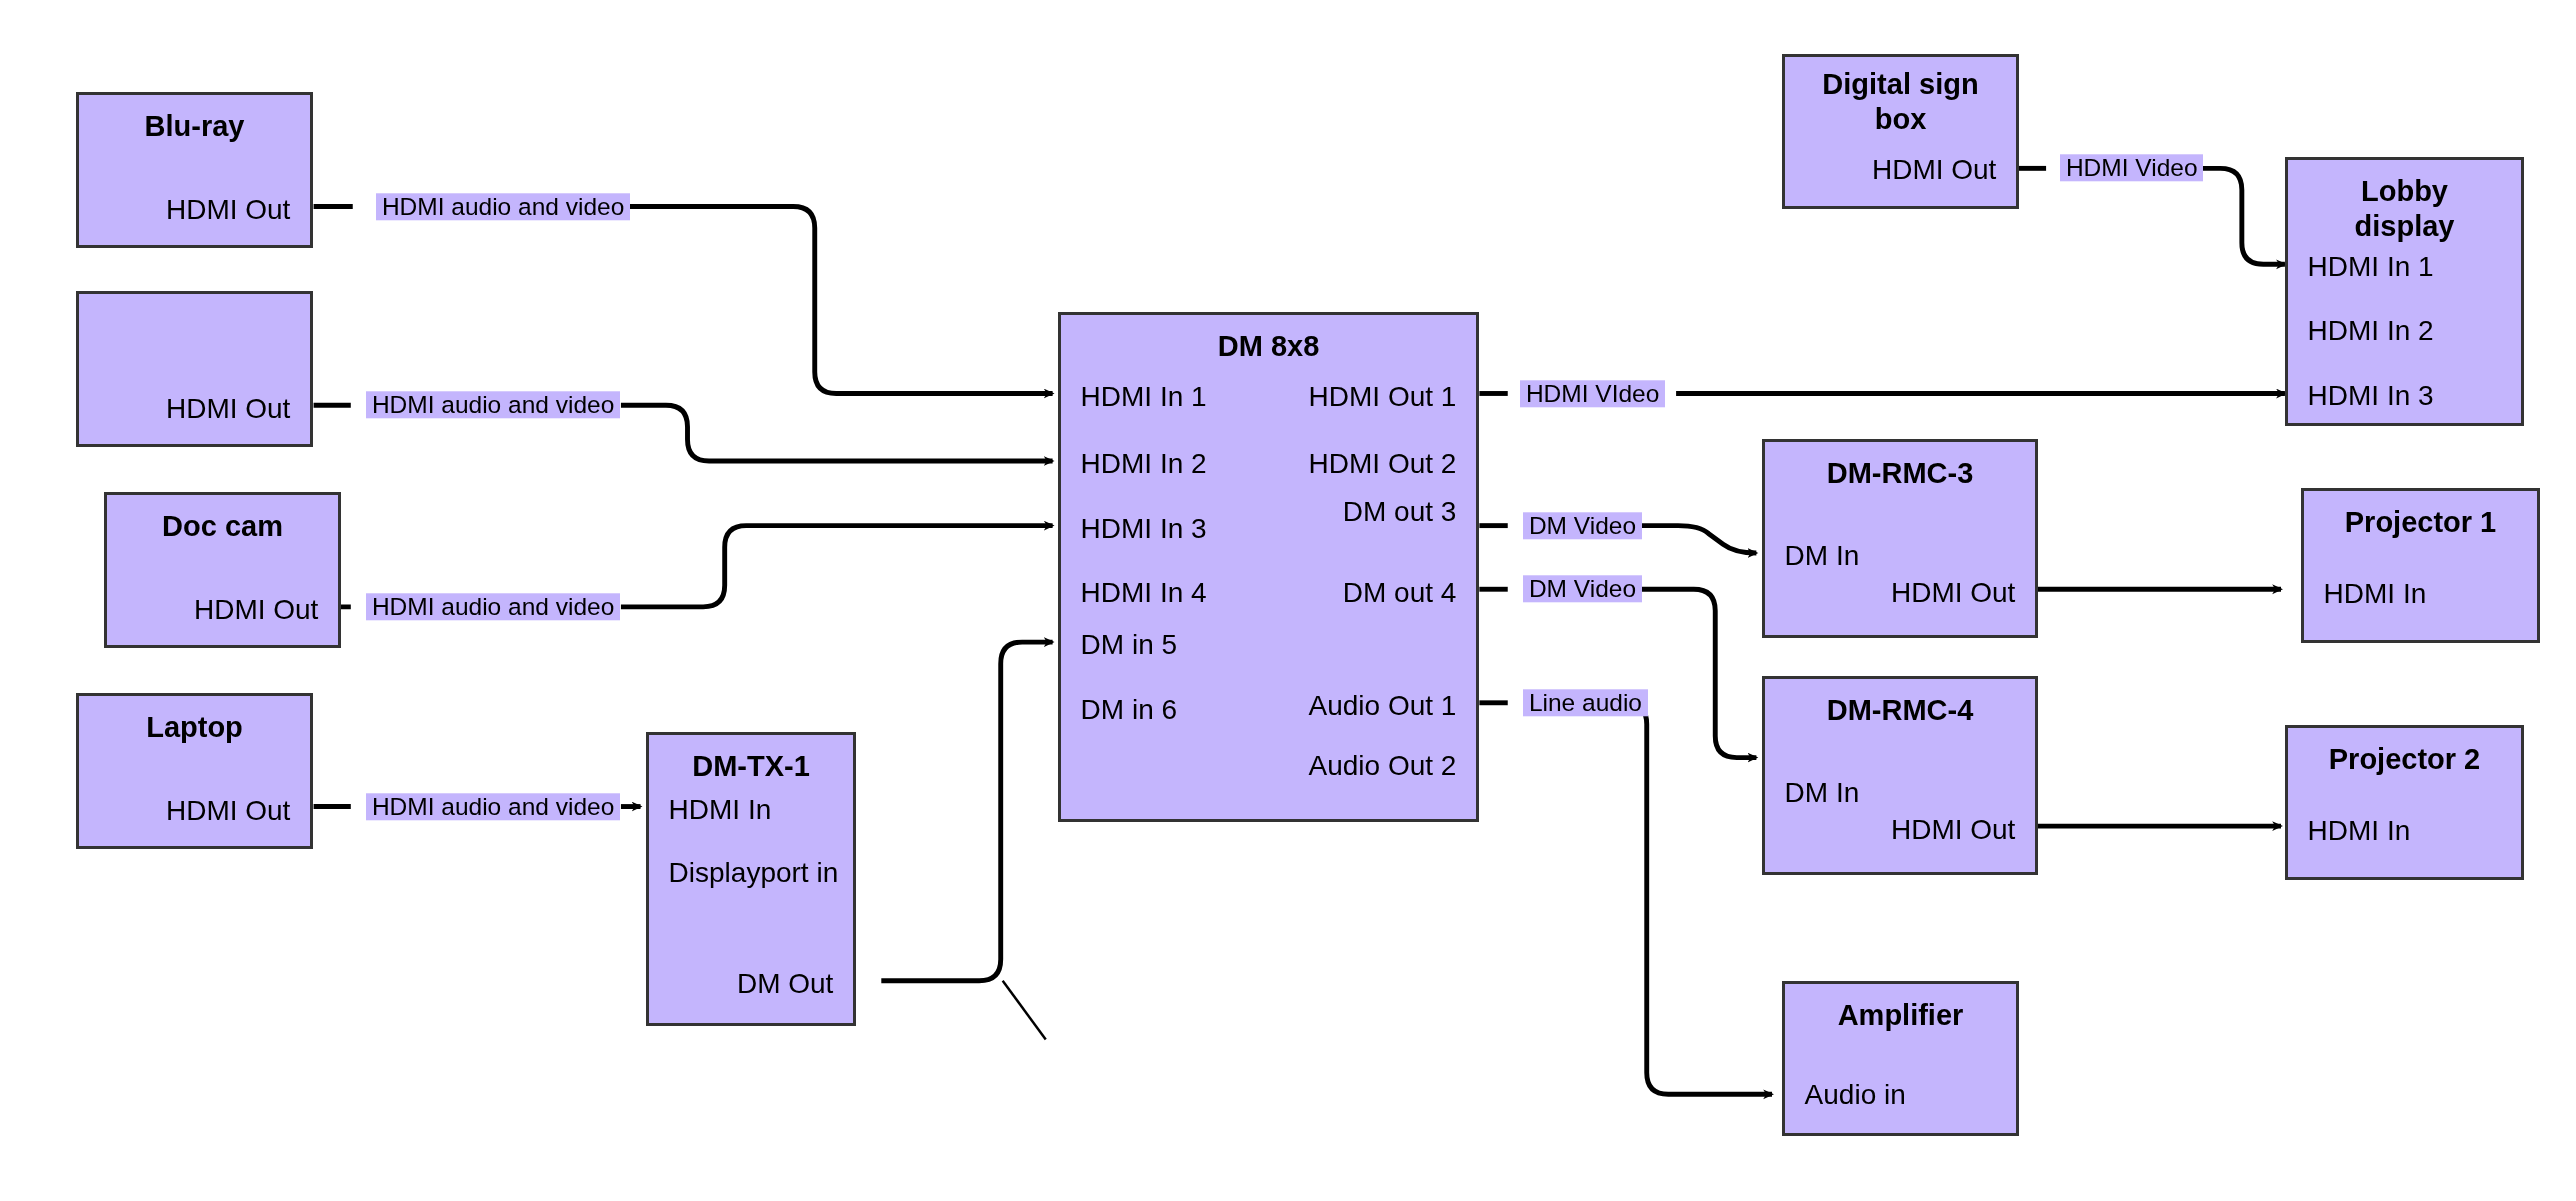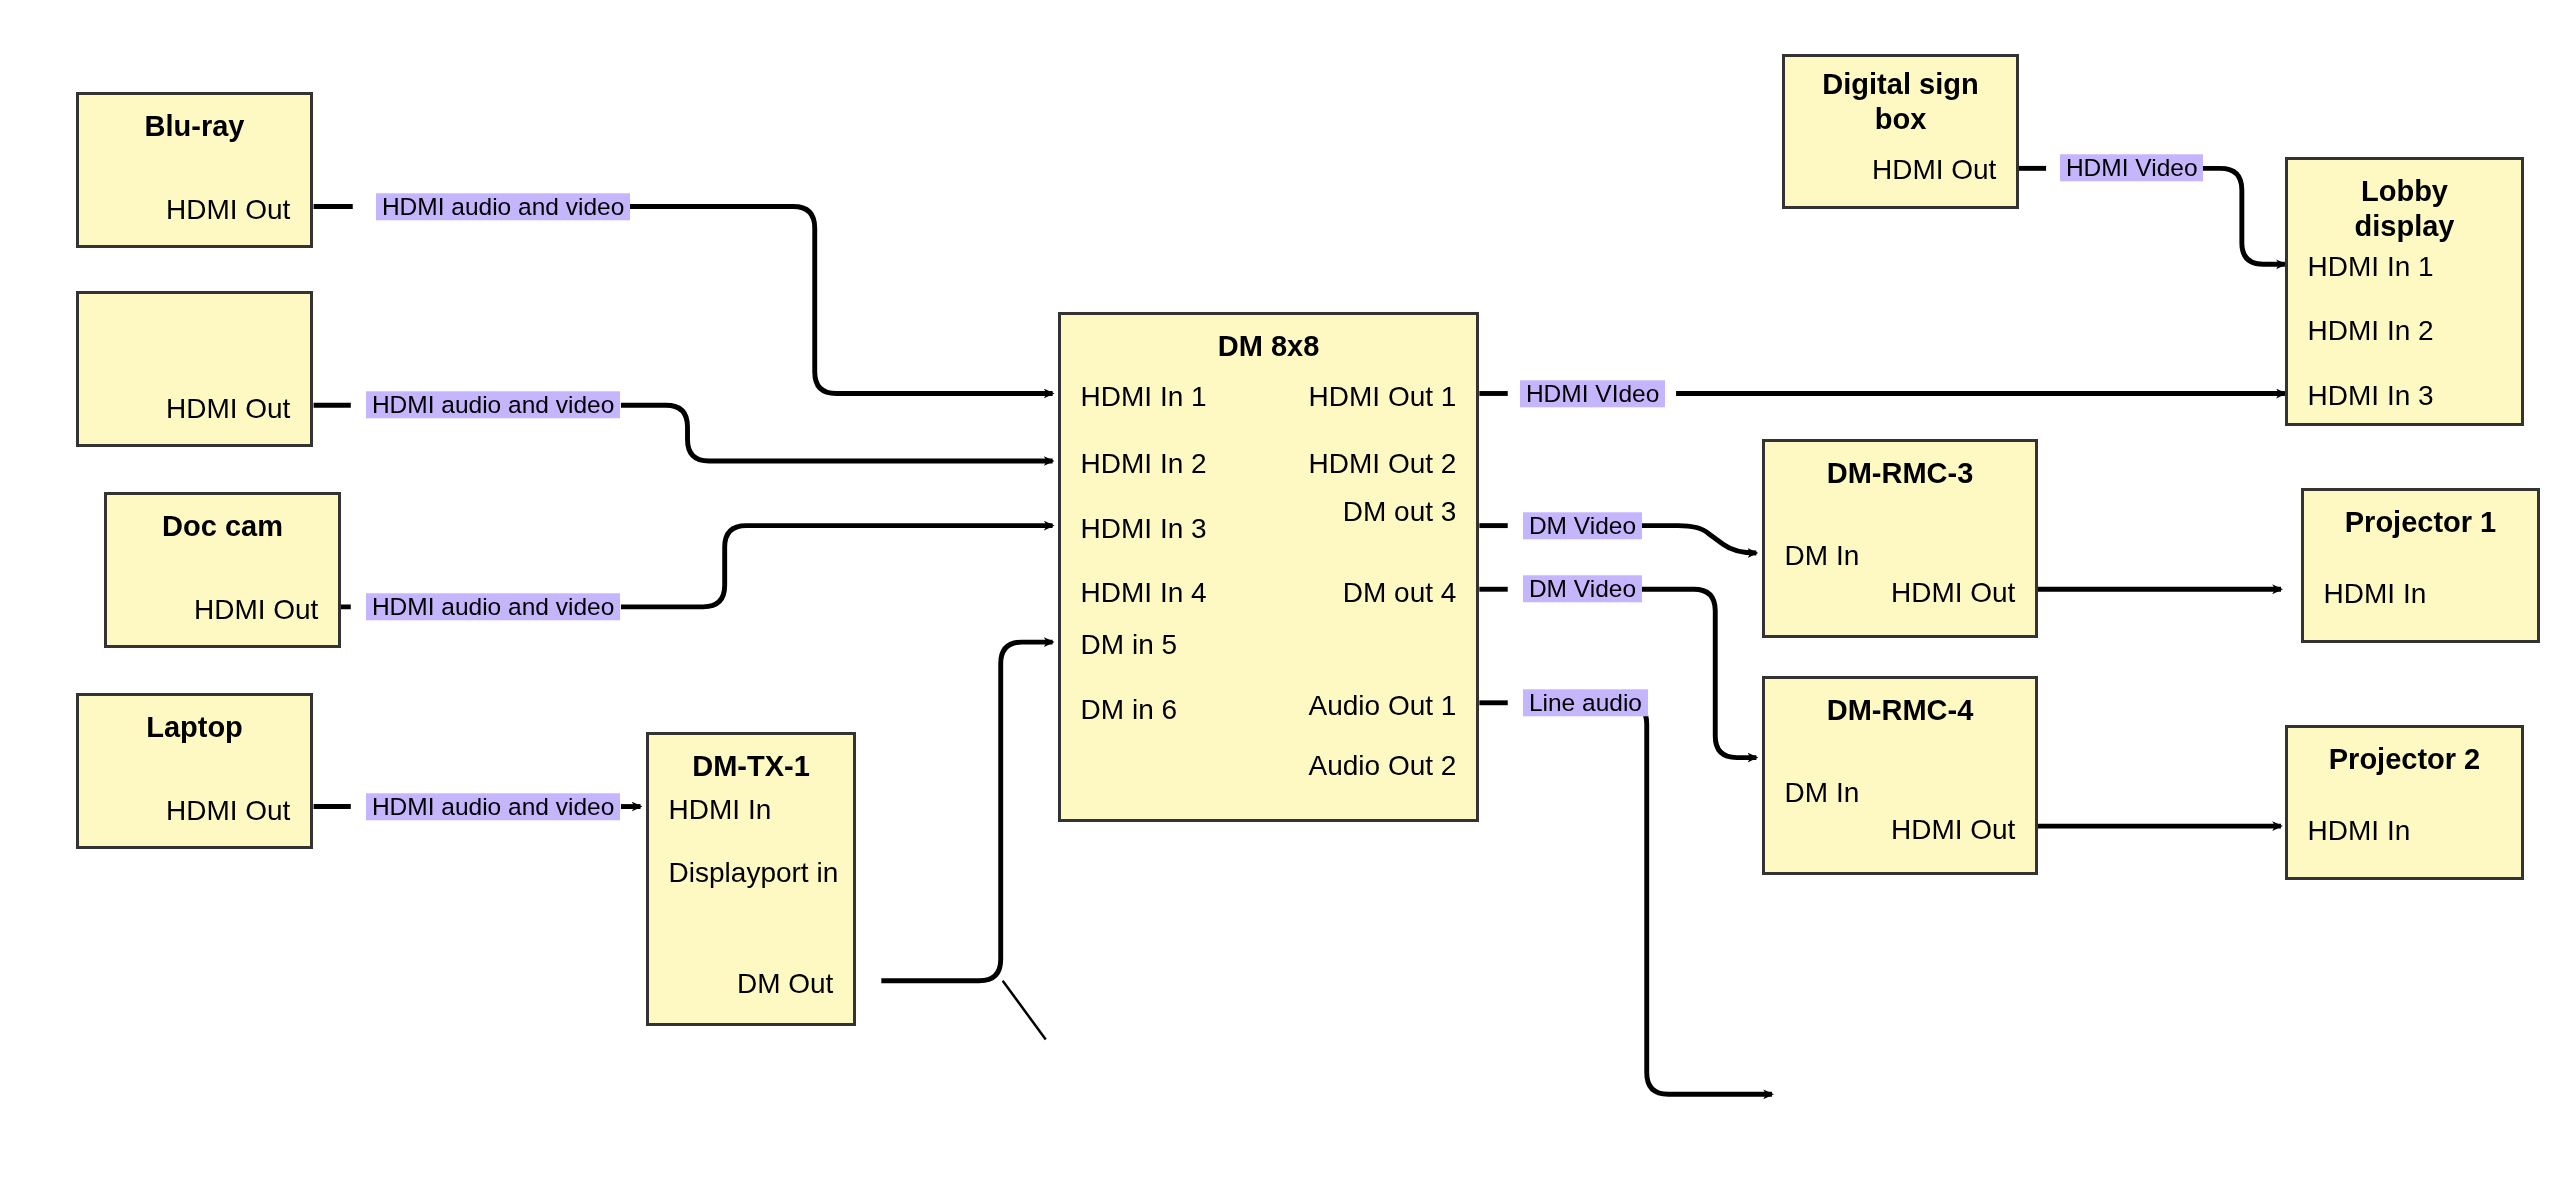--- a/index.html
+++ b/index.html
@@ -21,21 +21,21 @@
   svg#wires {
     position: absolute;
     left: 0; top: 0;
     width: 2576px;
     height: 1201px;
     pointer-events: none;
   }
   .node {
     position: absolute;
     box-sizing: border-box;
-    background: #fef9c3;
+    background: #c4b5fd;
     border: 3.9px solid #333333;
   }
   .node.note {
     border: 2px dashed #333333;
   }
   .node-title {
     position: absolute;
     left: 0;
     width: 100%;
     text-align: center;
@@ -210,20 +210,24 @@
   <div class="node" style="left:2285px; top:488px; width:239px; height:155px;margin-left:16px;">
     <div class="node-title" style="top:13.7px;">Projector 1</div>
     <div class="port left" style="top:86px;">HDMI In</div>
   </div>
 
   <div class="node" style="left:2285px; top:725px; width:239px; height:155px;padding-left:46px;">
     <div class="node-title" style="top:13.7px;">Projector 2</div>
     <div class="port left" style="top:86px;">HDMI In</div>
   </div>
 
+  <div class="node" style="left:1782px; top:981px; width:237px; height:155px;">
+    <div class="node-title" style="top:13.7px;">Amplifier</div>
+    <div class="port left" style="top:94px;">Audio in</div>
+  </div>
 
   <div class="wire-label" style="left:376px; top:207px;">HDMI audio and video</div>
 
   <div class="wire-label" style="left:366px; top:405px;">HDMI audio and video</div>
 
   <div class="wire-label" style="left:366px; top:607px;">HDMI audio and video</div>
 
   <div class="wire-label" style="left:366px; top:807px;">HDMI audio and video</div>
 
   <div class="wire-label" style="left:2060px; top:168px;">HDMI Video</div>

